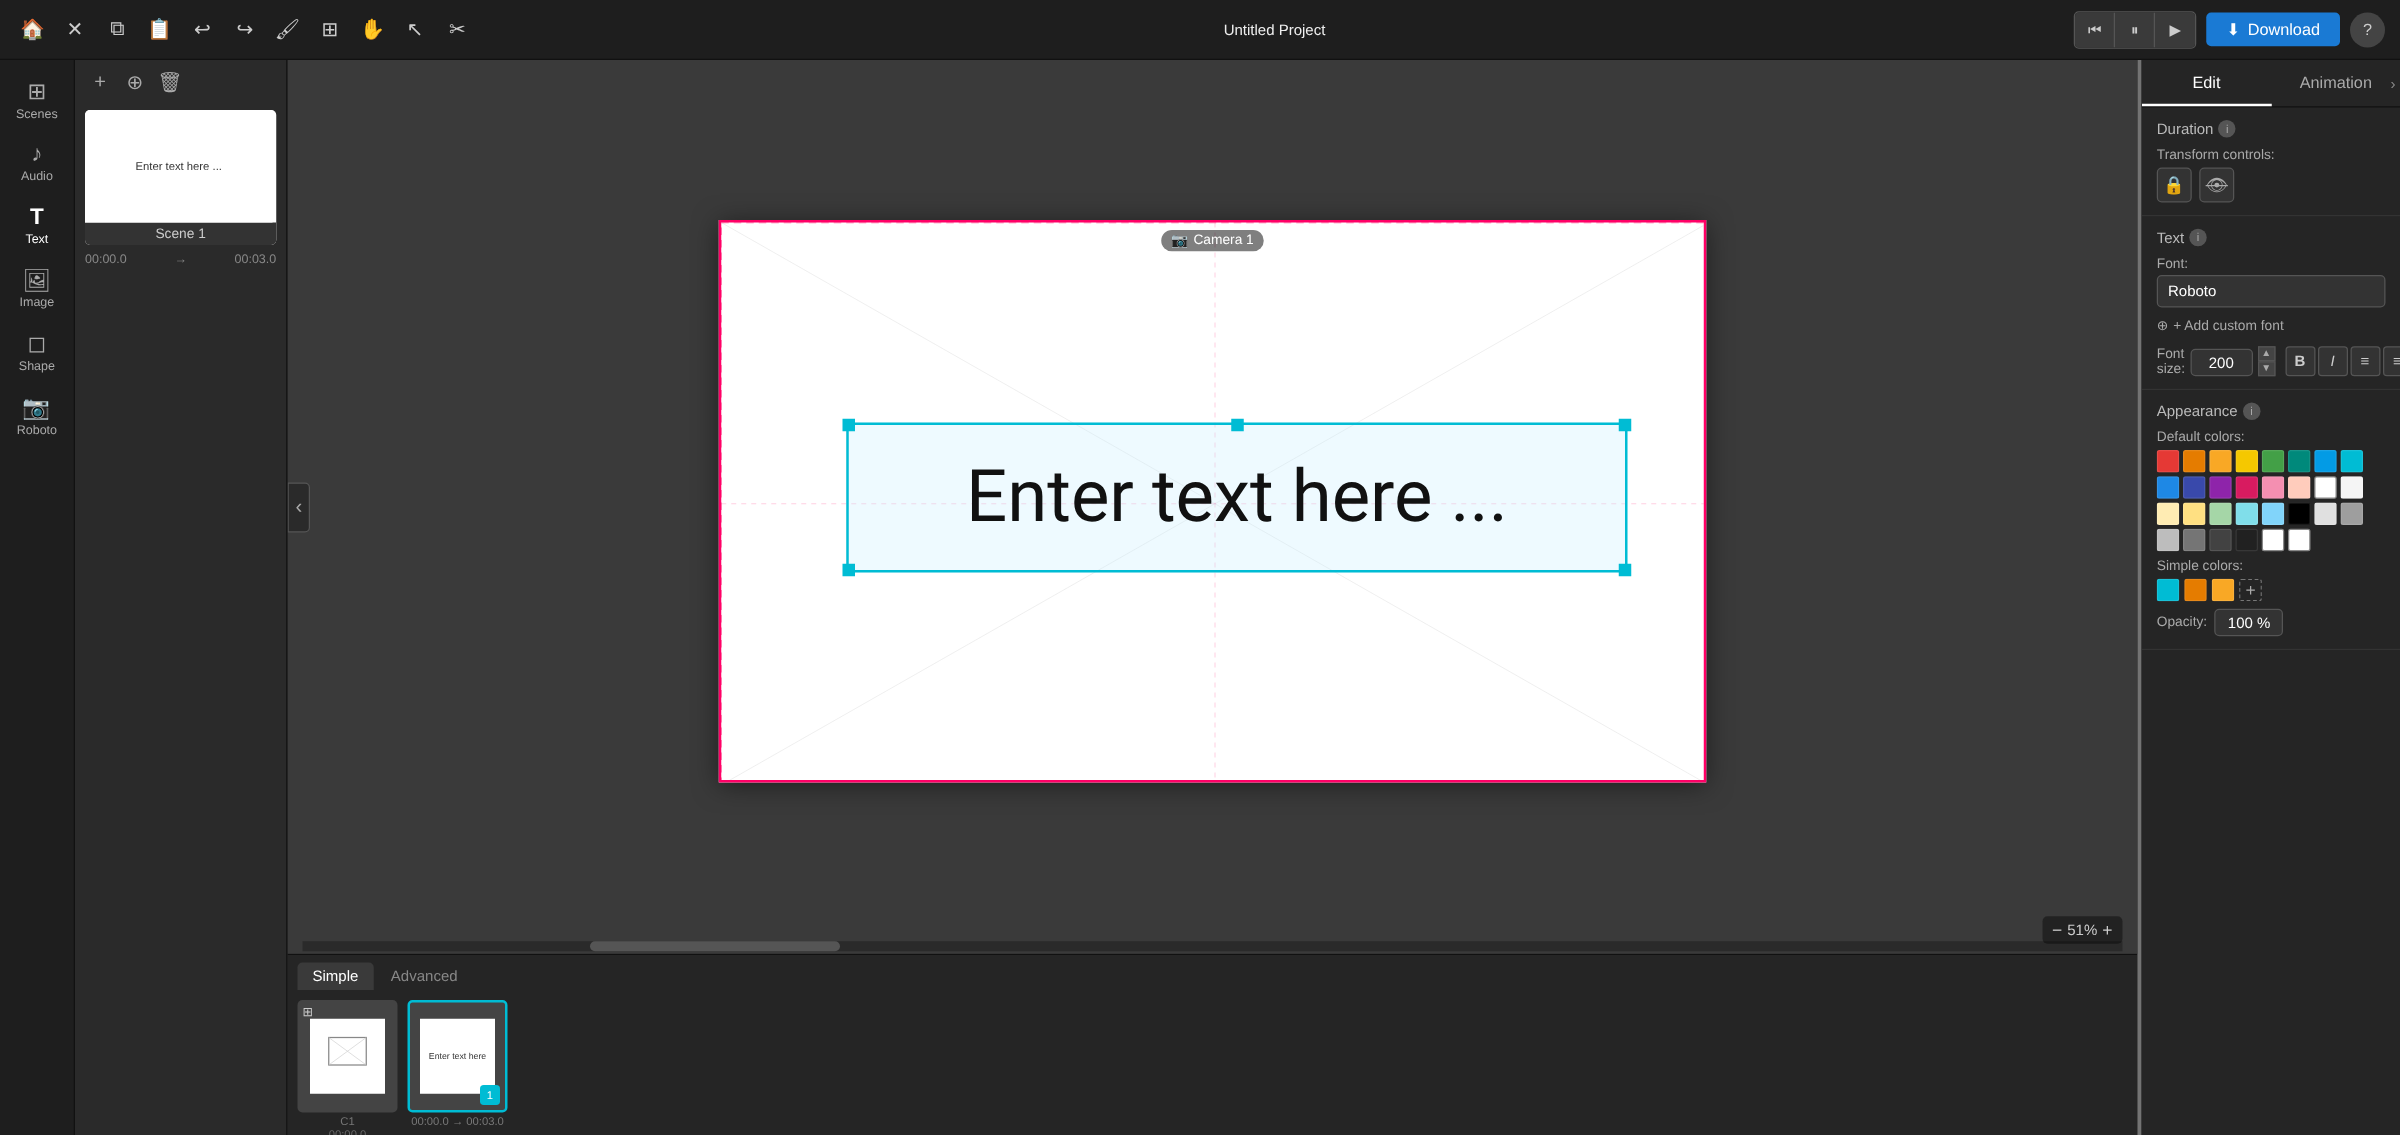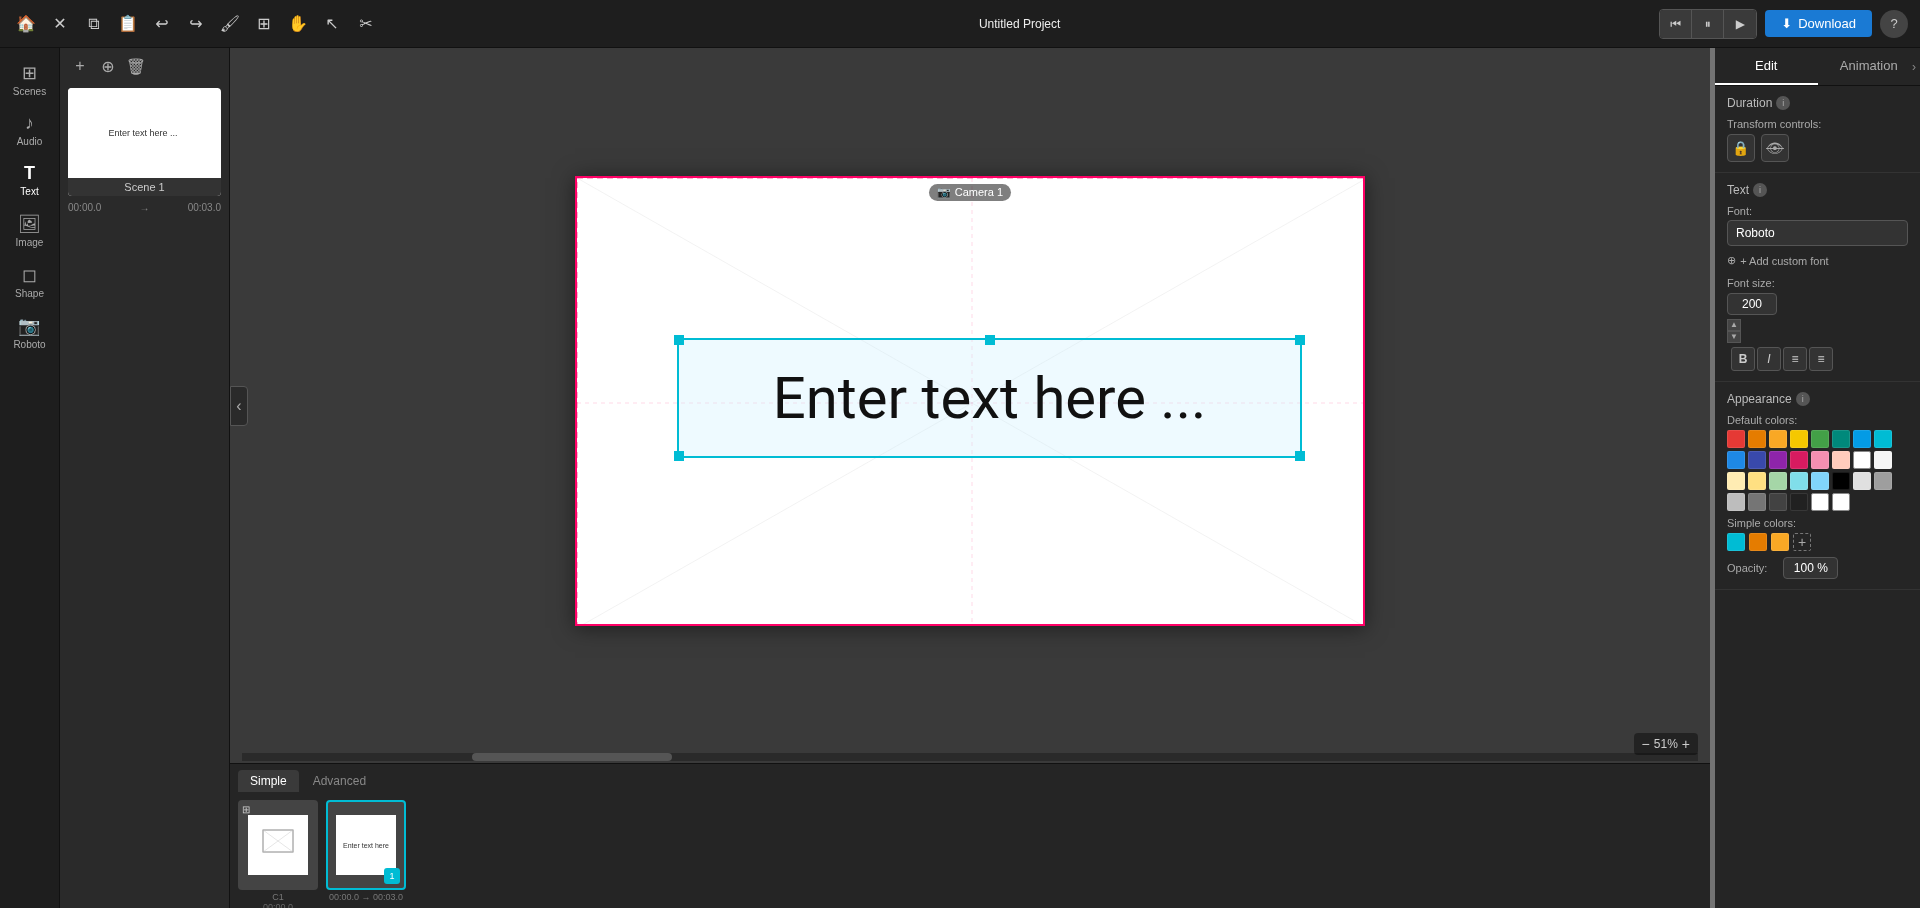--- a/index.html
+++ b/index.html
@@ -124,21 +124,21 @@
     .timeline-scene-thumb { width: 80px; height: 90px; background: #444; border-radius: 4px; display: flex; flex-direction: column; align-items: center; justify-content: center; position: relative; }
     .timeline-scene-thumb.active-thumb { border: 2px solid #00bcd4; }
     .timeline-thumb-inner { width: 60px; height: 60px; background: #fff; display: flex; align-items: center; justify-content: center; font-size: 8px; color: #333; overflow: hidden; }
     .timeline-thumb-num { position: absolute; bottom: 4px; right: 4px; background: #00bcd4; color: #fff; font-size: 9px; width: 16px; height: 16px; display: flex; align-items: center; justify-content: center; border-radius: 3px; }
     .timeline-thumb-icon { position: absolute; top: 4px; left: 4px; color: #ccc; font-size: 10px; }
 
     
     .right-panel {
       width: 210px;
       background: #252525;
-      border-left: 5px solid #737373;
+      border-left: 3px solid #737373;
       display: flex;
       flex-direction: column;
       overflow-y: auto;
       flex-shrink: 0;
     }
     .right-panel::-webkit-scrollbar { width: 4px; }
     .right-panel::-webkit-scrollbar-thumb { background: #555; border-radius: 2px; }
 
     .panel-tabs { display: flex; border-bottom: 1px solid #111; position: relative; }
     .panel-tab { flex: 1; padding: 10px 8px; text-align: center; font-size: 13px; cursor: pointer; color: #aaa; }
@@ -150,36 +150,36 @@
     .section-title .info-icon { width: 14px; height: 14px; background: #555; border-radius: 50%; display: flex; align-items: center; justify-content: center; font-size: 9px; color: #aaa; cursor: pointer; }
 
     .transform-controls { display: flex; gap: 6px; }
     .transform-btn { width: 28px; height: 28px; border: 1px solid #555; border-radius: 4px; background: #333; color: #aaa; display: flex; align-items: center; justify-content: center; font-size: 14px; cursor: pointer; }
 
     .font-select-row { display: flex; align-items: center; gap: 4px; margin-bottom: 6px; }
     .font-select { flex: 1; background: #333; border: 1px solid #555; color: #fff; padding: 5px 8px; border-radius: 4px; font-size: 12px; cursor: pointer; appearance: none; }
 
     .add-font-btn { display: flex; align-items: center; gap: 4px; background: none; border: none; color: #aaa; font-size: 11px; cursor: pointer; padding: 2px 0; }
 
-    .font-size-row { display: flex; align-items: flex-start; gap: 4px; margin-top: 8px; flex-direction: column; }
+    .font-size-row { display: flex; align-items: flex-end; gap: 4px; margin-top: 8px; }
     .font-size-label { font-size: 11px; color: #aaa; }
     .font-size-input { width: 50px; background: #333; border: 1px solid #555; color: #fff; padding: 3px 6px; border-radius: 4px; font-size: 12px; text-align: center; }
     .stepper { display: flex; flex-direction: column; }
     .stepper-btn { background: #444; border: 1px solid #555; color: #aaa; width: 14px; height: 12px; display: flex; align-items: center; justify-content: center; cursor: pointer; font-size: 8px; line-height: 1; }
     .text-format-btns { display: flex; gap: 2px; margin-left: 4px; }
     .fmt-btn { width: 24px; height: 24px; background: #333; border: 1px solid #555; color: #ccc; display: flex; align-items: center; justify-content: center; font-size: 12px; cursor: pointer; border-radius: 3px; }
 
     .color-grid { display: flex; flex-wrap: wrap; gap: 3px; margin-top: 4px; }
     .color-swatch { width: 18px; height: 18px; border-radius: 2px; cursor: pointer; border: 1px solid rgba(255,255,255,0.1); }
     .color-swatch.bordered { border: 1px solid #888; }
 
     .custom-colors-row { display: flex; gap: 4px; margin-top: 4px; align-items: center; }
     .add-color-btn { width: 18px; height: 18px; border: 1px dashed #777; border-radius: 2px; display: flex; align-items: center; justify-content: center; color: #aaa; font-size: 14px; cursor: pointer; }
 
-    .opacity-row { display: flex; align-items: center; gap: 16px; margin-top: 6px; }
+    .opacity-row { display: flex; align-items: center; gap: 6px; margin-top: 6px; }
     .opacity-label { font-size: 11px; color: #aaa; }
     .opacity-value { background: #333; border: 1px solid #555; color: #fff; padding: 3px 6px; border-radius: 4px; font-size: 12px; width: 55px; text-align: center; }
 
     .animation-section { padding: 10px 12px; }
     .animation-btn { width: 100%; background: #333; border: 1px solid #555; color: #ccc; padding: 8px; border-radius: 4px; font-size: 13px; cursor: pointer; text-align: center; }
 
     .bottom-info { padding: 8px 12px; font-size: 10px; color: #777; border-top: 1px solid #333; line-height: 1.6; }
 
     
     .canvas-svg { position: absolute; inset: 0; width: 100%; height: 100%; pointer-events: none; }

